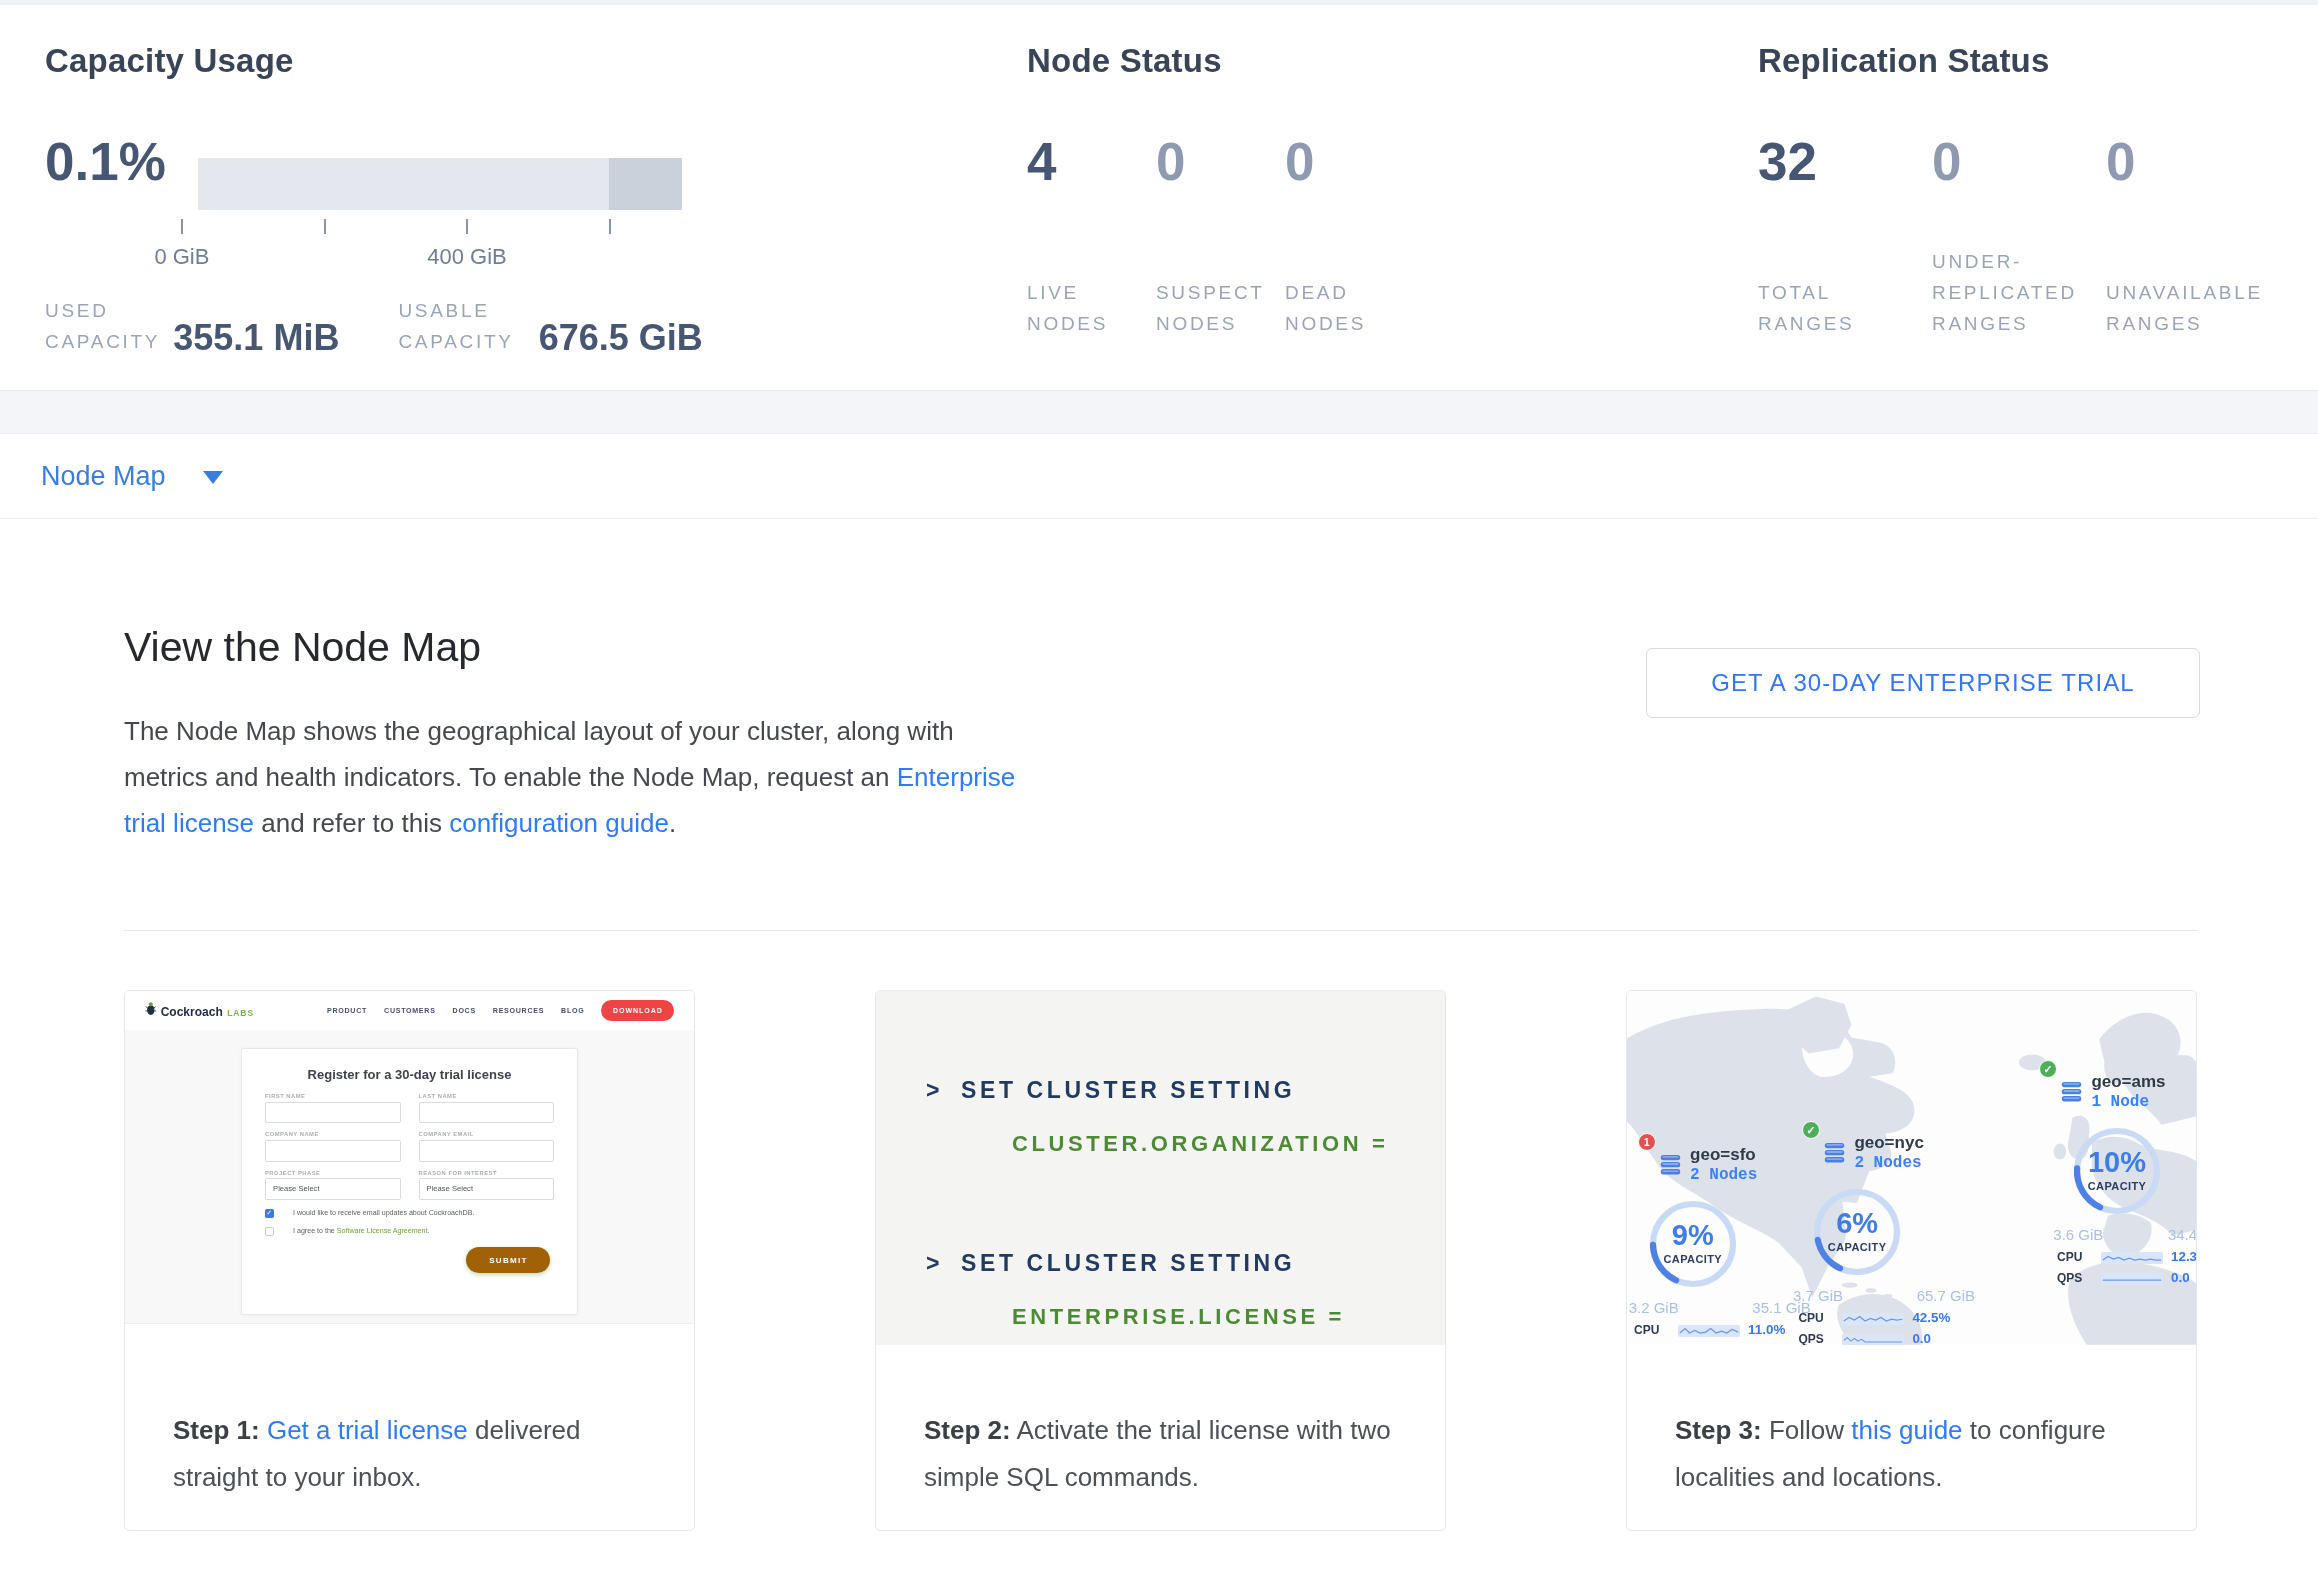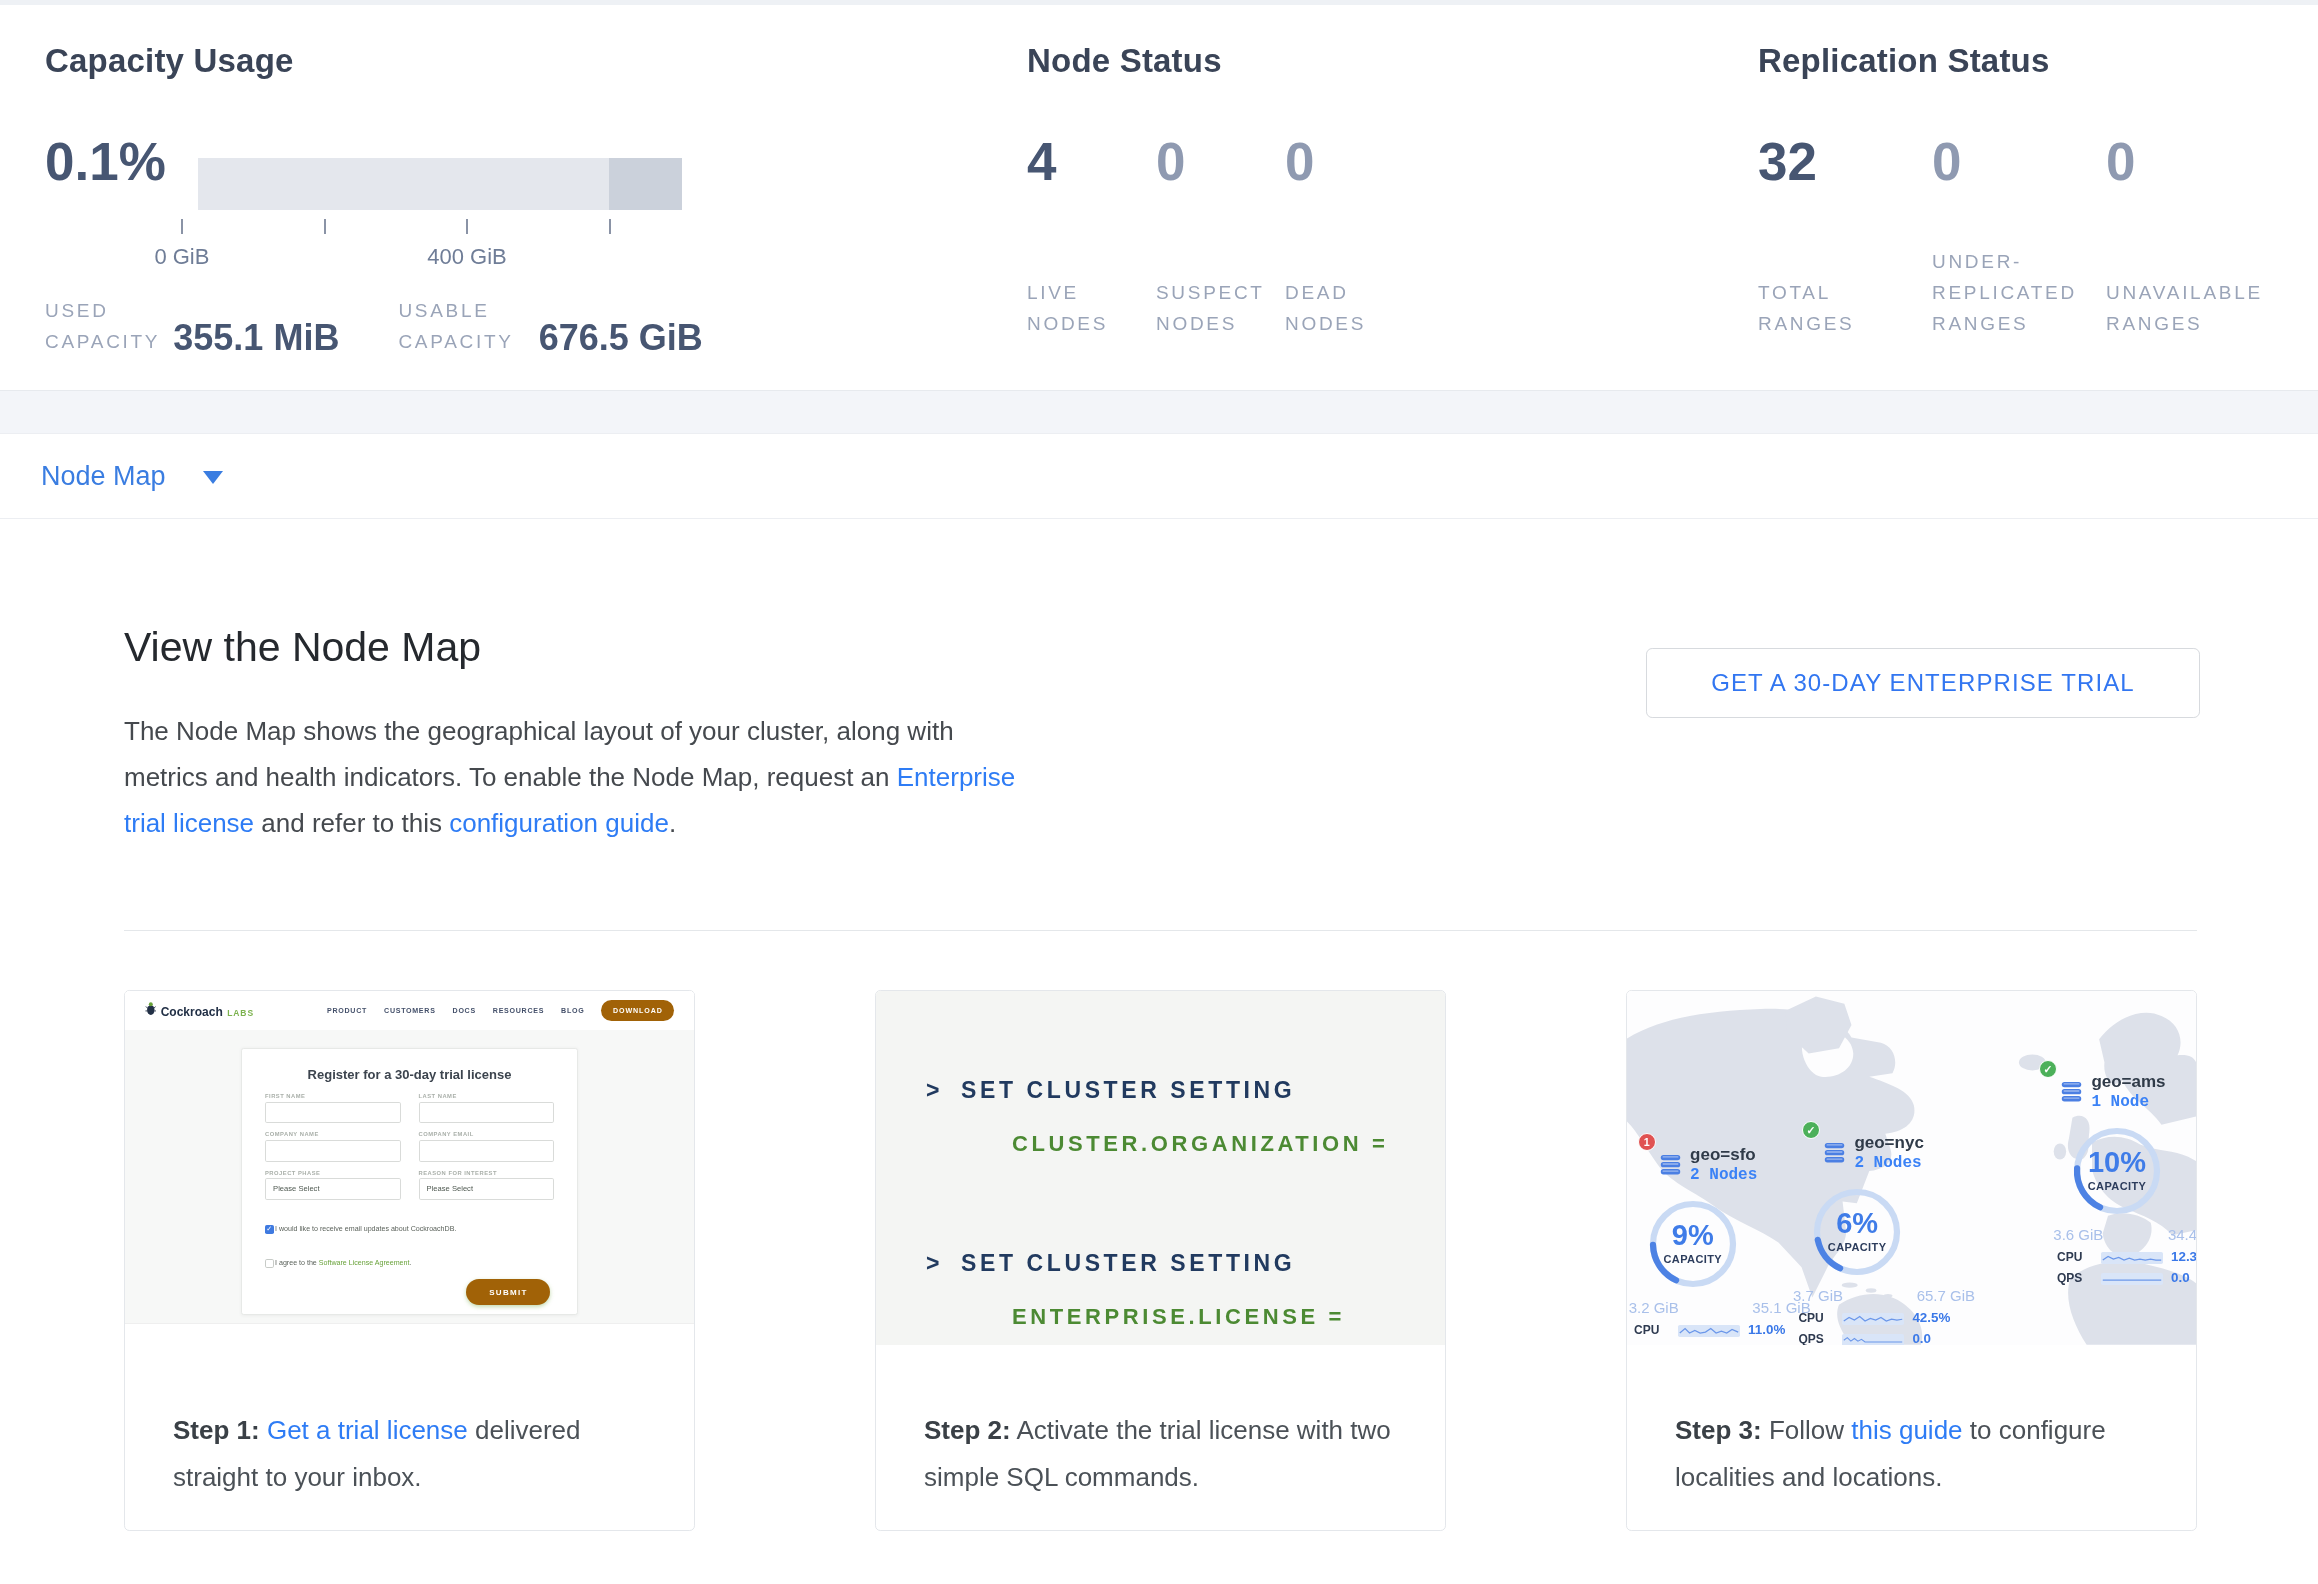--- a/index.html
+++ b/index.html
@@ -60,28 +60,28 @@
   .card-cap a { color:#2e7cf5; }
 
   
   .site { position:absolute; inset:0; background:#ffffff; }
   .site-header { height:39px; display:flex; align-items:center; padding:0 19.6px; background:#fff; }
   .logo { display:flex; align-items:baseline; gap:4.5px; cursor:pointer; }
   .logo-word { font-size:12px; font-weight:800; color:#223046; }
   .logo-suffix { font-size:8.5px; font-weight:700; color:#7cb24e; letter-spacing:0.9px; }
   .site-nav { margin-left:auto; display:flex; align-items:center; gap:17px; }
   .nav-item { font-size:7.1px; font-weight:700; letter-spacing:0.7px; color:#44506a; cursor:pointer; }
-  .dl-btn { width:73px; height:20.5px; border-radius:10.7px; background:#a16207; color:#fff; font-size:7.1px; font-weight:700; letter-spacing:0.9px; display:flex; align-items:center; justify-content:center; cursor:pointer; }
+  .dl-btn { width:73px; height:20.5px; border-radius:10.7px; background:#ef4444; color:#fff; font-size:7.1px; font-weight:700; letter-spacing:0.9px; display:flex; align-items:center; justify-content:center; cursor:pointer; }
   .site-body { position:absolute; left:0; right:0; top:39px; height:294px; background:#f7f8f7; border-bottom:0.9px solid #efefef; display:flex; justify-content:center; }
   .reg-form { width:337px; height:267px; background:#fff; border:0.9px solid #e7e9e7; border-radius:2.7px; margin-top:18px; padding:12.5px 23px; box-shadow:0 0.9px 3.6px rgba(0,0,0,.05); }
   .form-title { font-size:13px; font-weight:700; color:#3c444e; text-align:center; margin:5.3px 0 11.6px; }
   .fgrid { display:grid; grid-template-columns:1fr 1fr; column-gap:18px; row-gap:8px; }
   .fld label { font-size:5.8px; letter-spacing:0.5px; color:#a9afa9; font-weight:700; display:block; margin-bottom:2.7px; }
   .finput { height:21.4px; border:0.9px solid #d9dbd9; border-radius:1.8px; background:#fff; font-size:7.6px; color:#4e5850; display:flex; align-items:center; padding:0 7.1px; cursor:text; }
-  .cbrow { display:flex; align-items:center; gap:1px; margin-top:25px; }
+  .cbrow { display:flex; align-items:center; gap:19px; margin-top:9px; }
   .cbx { width:9px; height:9px; border-radius:1.8px; flex:none; position:relative; cursor:pointer; }
   .cbx.checked { background:#3f7ae0; }
   .cbx.checked::after { content:"✓"; position:absolute; left:1.3px; top:-0.9px; color:#fff; font-size:7.1px; }
   .cbx.empty { background:#fff; border:0.9px solid #c7cbc7; }
   .cbtext { font-size:7.1px; color:#5b625b; }
   .cbtext a { color:#69a23a; }
   .submit-row { display:flex; justify-content:flex-end; margin-top:11.6px; padding-right:3.6px; }
   .submit-btn { width:84px; height:26px; border-radius:13.4px; background:#a16207; color:#fff; font-size:8px; font-weight:700; letter-spacing:1.3px; display:flex; align-items:center; justify-content:center; box-shadow:0 1.8px 4.5px rgba(120,170,70,.45); cursor:pointer; }
 
   

